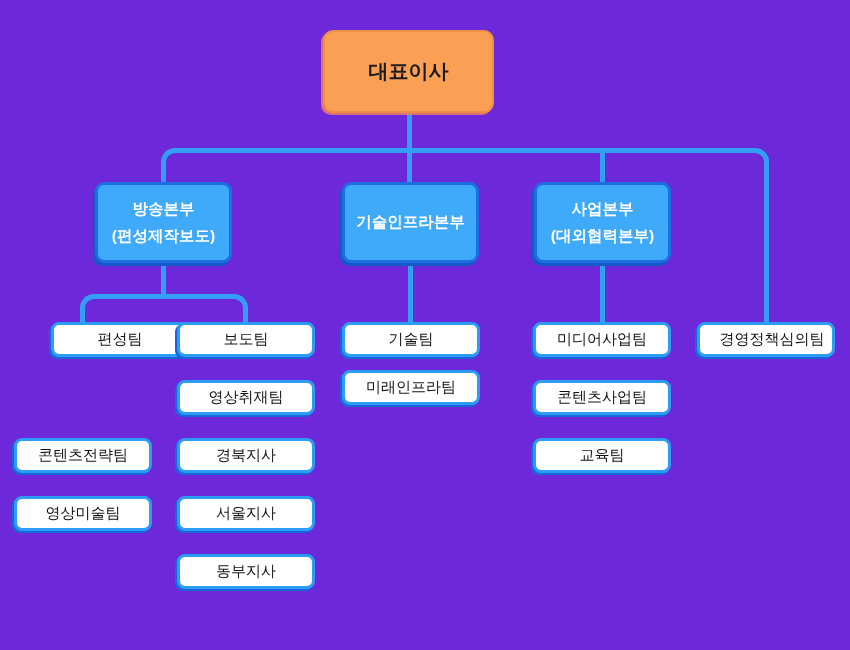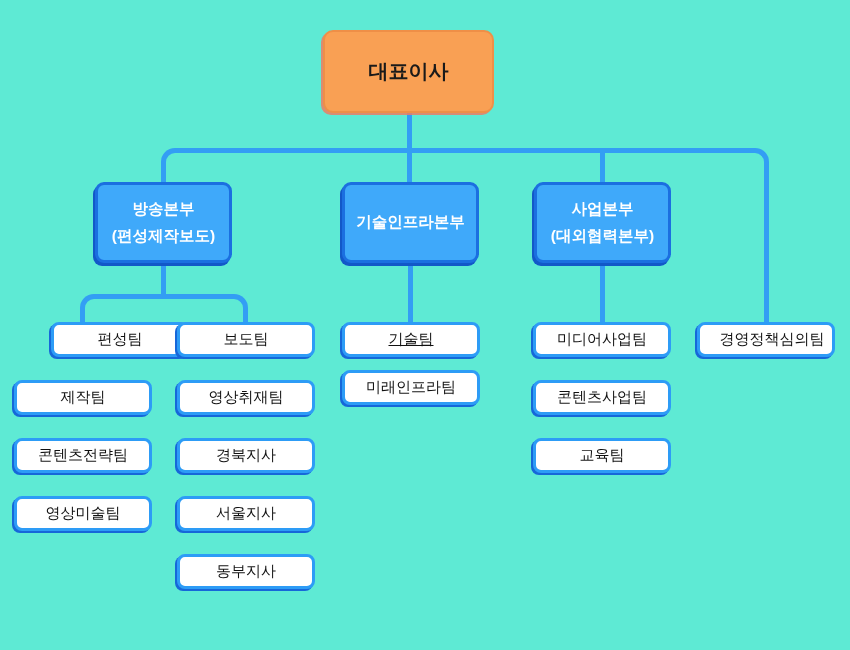--- a/index.html
+++ b/index.html
@@ -1,17 +1,17 @@
 <!DOCTYPE html>
 <html><head>
 <meta charset="utf-8">
 <style>
   html,body{margin:0;padding:0;background:#000;}
   .canvas{
-    position:relative;width:850px;height:650px;background:#5eead4;overflow:hidden;
+    position:relative;width:850px;height:650px;background:#6d28d9;overflow:hidden;
     font-family:"Liberation Sans","DejaVu Sans",sans-serif;
   }
   .node{
     position:absolute;box-sizing:border-box;display:flex;flex-direction:column;
     align-items:center;justify-content:center;text-align:center;
   }
   .root{
     width:171px;height:83px;background:#F9A054;border:2px solid #EF8F47;
     border-radius:10px;font-size:20px;font-weight:600;color:#1a1a1a;
     box-shadow:-2px 2px 0 rgba(236,125,100,0.85);
@@ -59,23 +59,20 @@
     <span>기술인프라본부</span>
   </div>
   <div class="node division" style="left:534px;top:182px;">
     <span>사업본부</span>
     <span>(대외협력본부)</span>
   </div>
 
   <div class="node leaf" style="left:14px;top:322px;margin-left:37px;">
       <span>편성팀</span>
     </div>
-  <div class="node leaf" style="left:14px;top:380px;">
-      <span>제작팀</span>
-    </div>
   <div class="node leaf" style="left:14px;top:438px;">
       <span>콘텐츠전략팀</span>
     </div>
   <div class="node leaf" style="left:14px;top:496px;text-align:right;">
       <span>영상미술팀</span>
     </div>
 
   <div class="node leaf" style="left:177px;top:322px;">
       <span>보도팀</span>
     </div>
@@ -85,21 +82,21 @@
   <div class="node leaf" style="left:177px;top:438px;">
       <span>경북지사</span>
     </div>
   <div class="node leaf" style="left:177px;top:496px;">
       <span>서울지사</span>
     </div>
   <div class="node leaf" style="left:177px;top:554px;">
       <span>동부지사</span>
     </div>
 
-  <div class="node leaf" style="left:342px;top:322px;text-decoration:underline;">
+  <div class="node leaf" style="left:342px;top:322px;">
       <span>기술팀</span>
     </div>
   <div class="node leaf" style="left:342px;top:370px;text-align:right;">
       <span>미래인프라팀</span>
     </div>
 
   <div class="node leaf" style="left:533px;top:322px;text-align:center;">
       <span>미디어사업팀</span>
     </div>
   <div class="node leaf" style="left:533px;top:438px;">

